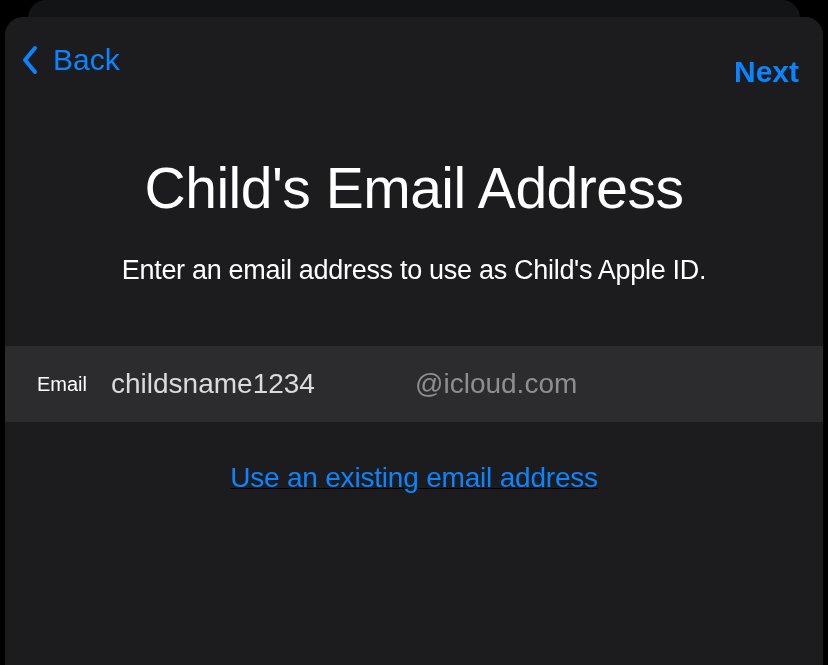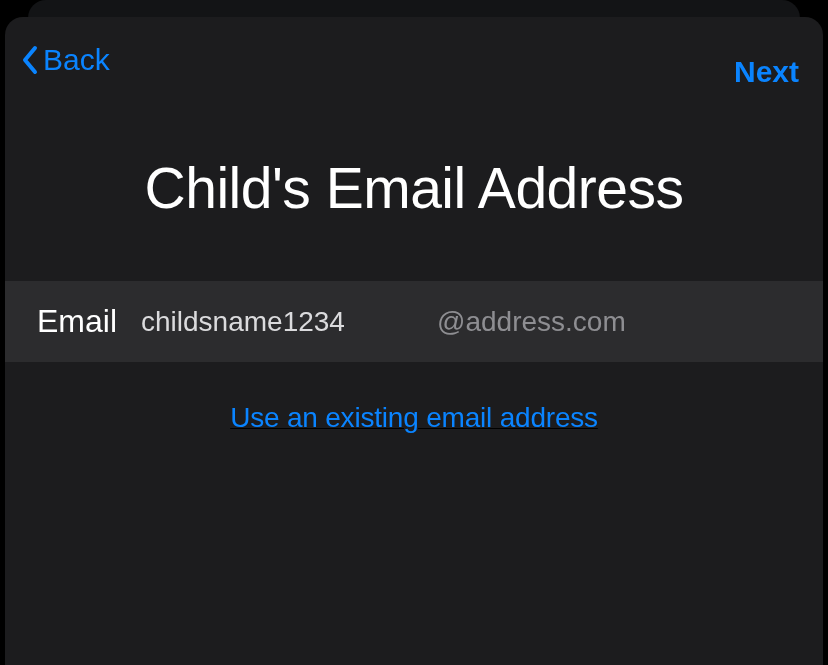--- a/index.html
+++ b/index.html
@@ -47,21 +47,21 @@
       height: 70px;
     }
     
     .back-button {
       display: flex;
       align-items: center;
       color: #0a84ff;
       font-size: 30px;
       font-weight: 400;
       cursor: pointer;
-      gap: 2px;
+      gap: 12px;
     }
     
     .chevron-left-icon {
       width: 22px;
       height: 34px;
       display: flex;
       align-items: center;
       justify-content: center;
     }
     
@@ -105,30 +105,31 @@
       display: flex;
       align-items: center;
       background-color: #2c2c2e;
       margin-top: 60px;
       padding: 22px 32px;
       gap: 24px;
     }
     
     .email-label {
       color: #ffffff;
-      font-size: 32px;
+      font-size: 20px;
       font-weight: 500;
       flex-shrink: 0;
     }
     
     .email-field-wrap {
       display: flex;
       align-items: baseline;
       font-size: 28px;
       flex: 1;
+      gap: 8px;
     }
     
     .email-input {
       background: transparent;
       border: none;
       outline: none;
       color: #dbdbdd;
       font-size: 28px;
       font-family: inherit;
       width: auto;
@@ -169,26 +170,27 @@
       </span>
       <span>Back</span>
     </div>
     <div class="next-button">
       <span>Next</span>
     </div>
   </div>
 
   <div class="content">
     <h1 class="page-title">Child's Email Address</h1>
+    <p class="subtitle">Enter an email address to use as Child's Apple ID.</p>
 
     <div class="email-row">
       <span class="email-label">Email</span>
       <div class="email-field-wrap">
         <input type="text" class="email-input" size="16" value="childsname1234" style="">
-        <span class="email-domain">@address.com</span>
+        <span class="email-domain">@icloud.com</span>
       </div>
     </div>
 
     <div class="link-row">
       <span class="use-existing-link">Use an existing email address</span>
     </div>
   </div>
 
 </div>
 

